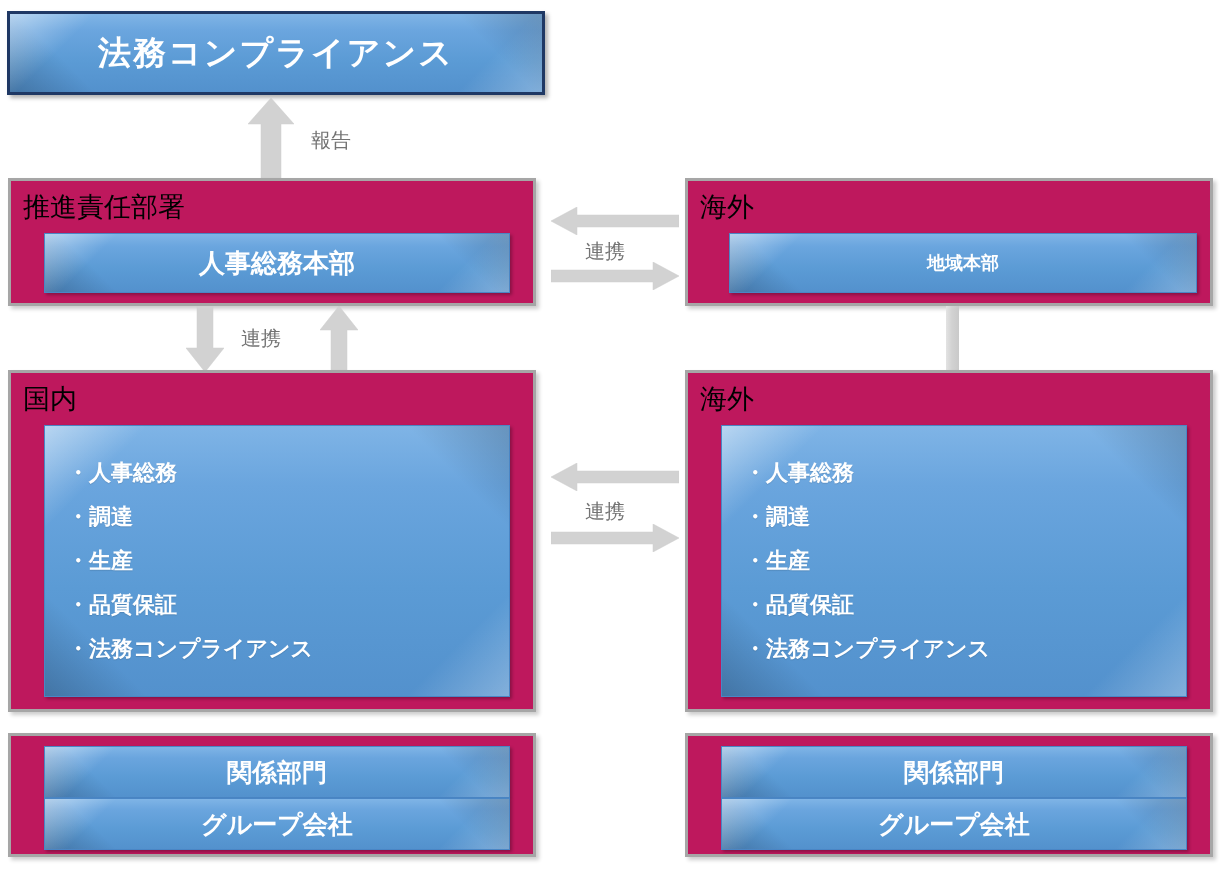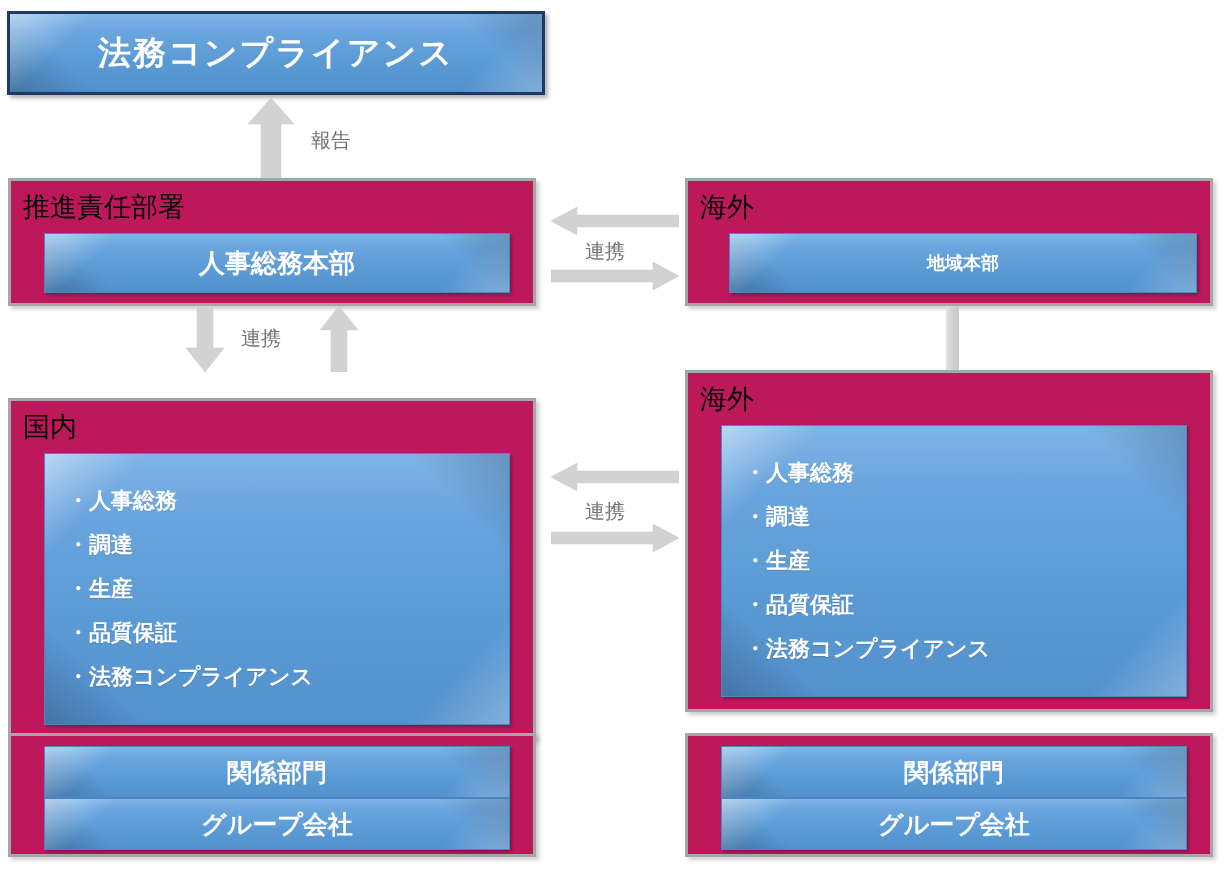--- a/index.html
+++ b/index.html
@@ -146,21 +146,21 @@
   </div>
   <div class="edge-label" style="left:241px; top:325px;">連携</div>
   <div class="arrow" style="left:320px; top:306px; width:38px; height:66px;">
     <svg width="38" height="66" viewBox="0 0 38 66">
       <polygon points="19,0 38,24 27,24 27,66 11,66 11,24 0,24" fill="#d2d2d2" stroke="#cccccc" stroke-width="0.5"></polygon>
     </svg>
   </div>
 
   <div class="conn-line" style="left:946px; top:306px; width:13px; height:66px;"></div>
 
-  <div class="panel" style="left:8px; top:370px; width:528px; height:342px;margin-top:28px;">
+  <div class="panel" style="left:8px; top:370px; width:528px; height:342px;">
     <div class="panel-label" style="left:12px; top:8px; font-size:27px;">国内</div>
     <div class="bevel list-box" style="left:33px; top:52px; width:466px; height:272px;">
       <div class="list-inner">
         <div class="list-item">・人事総務</div>
         <div class="list-item">・調達</div>
         <div class="list-item">・生産</div>
         <div class="list-item">・品質保証</div>
         <div class="list-item">・法務コンプライアンス</div>
       </div>
     </div>

